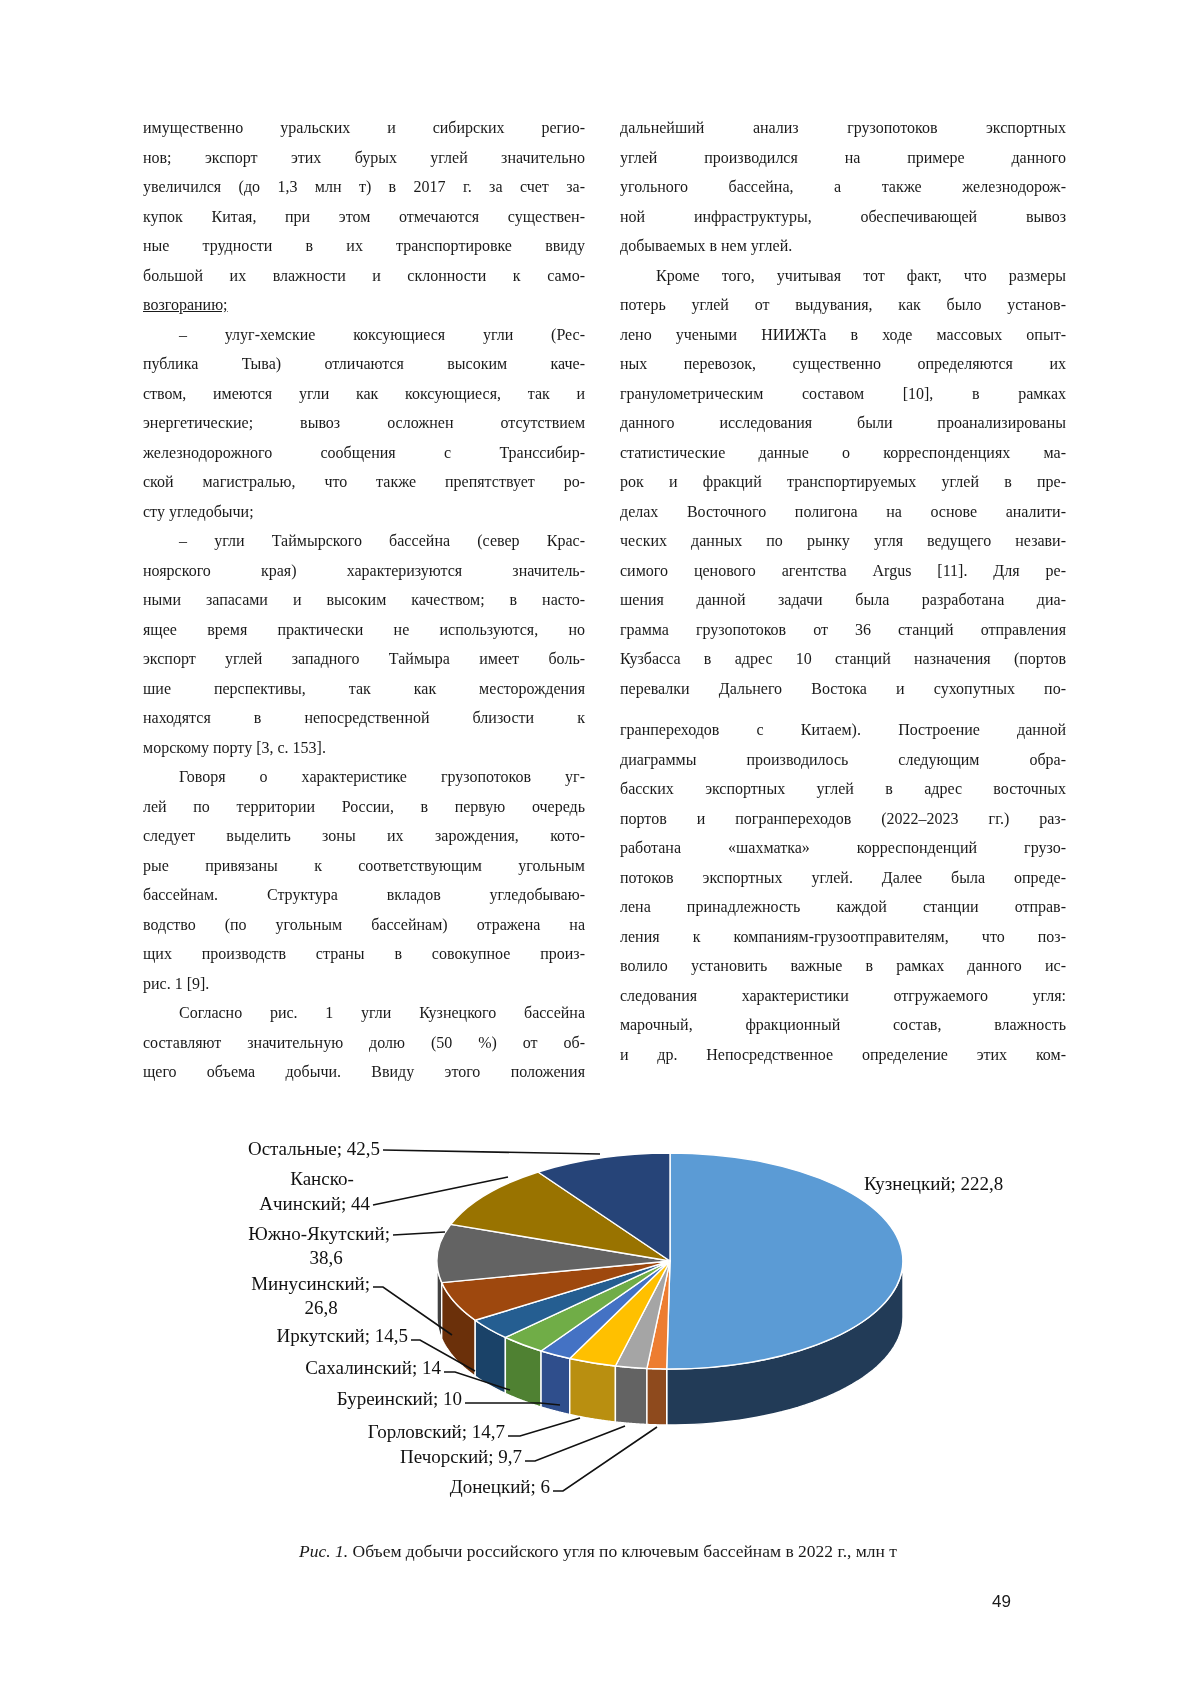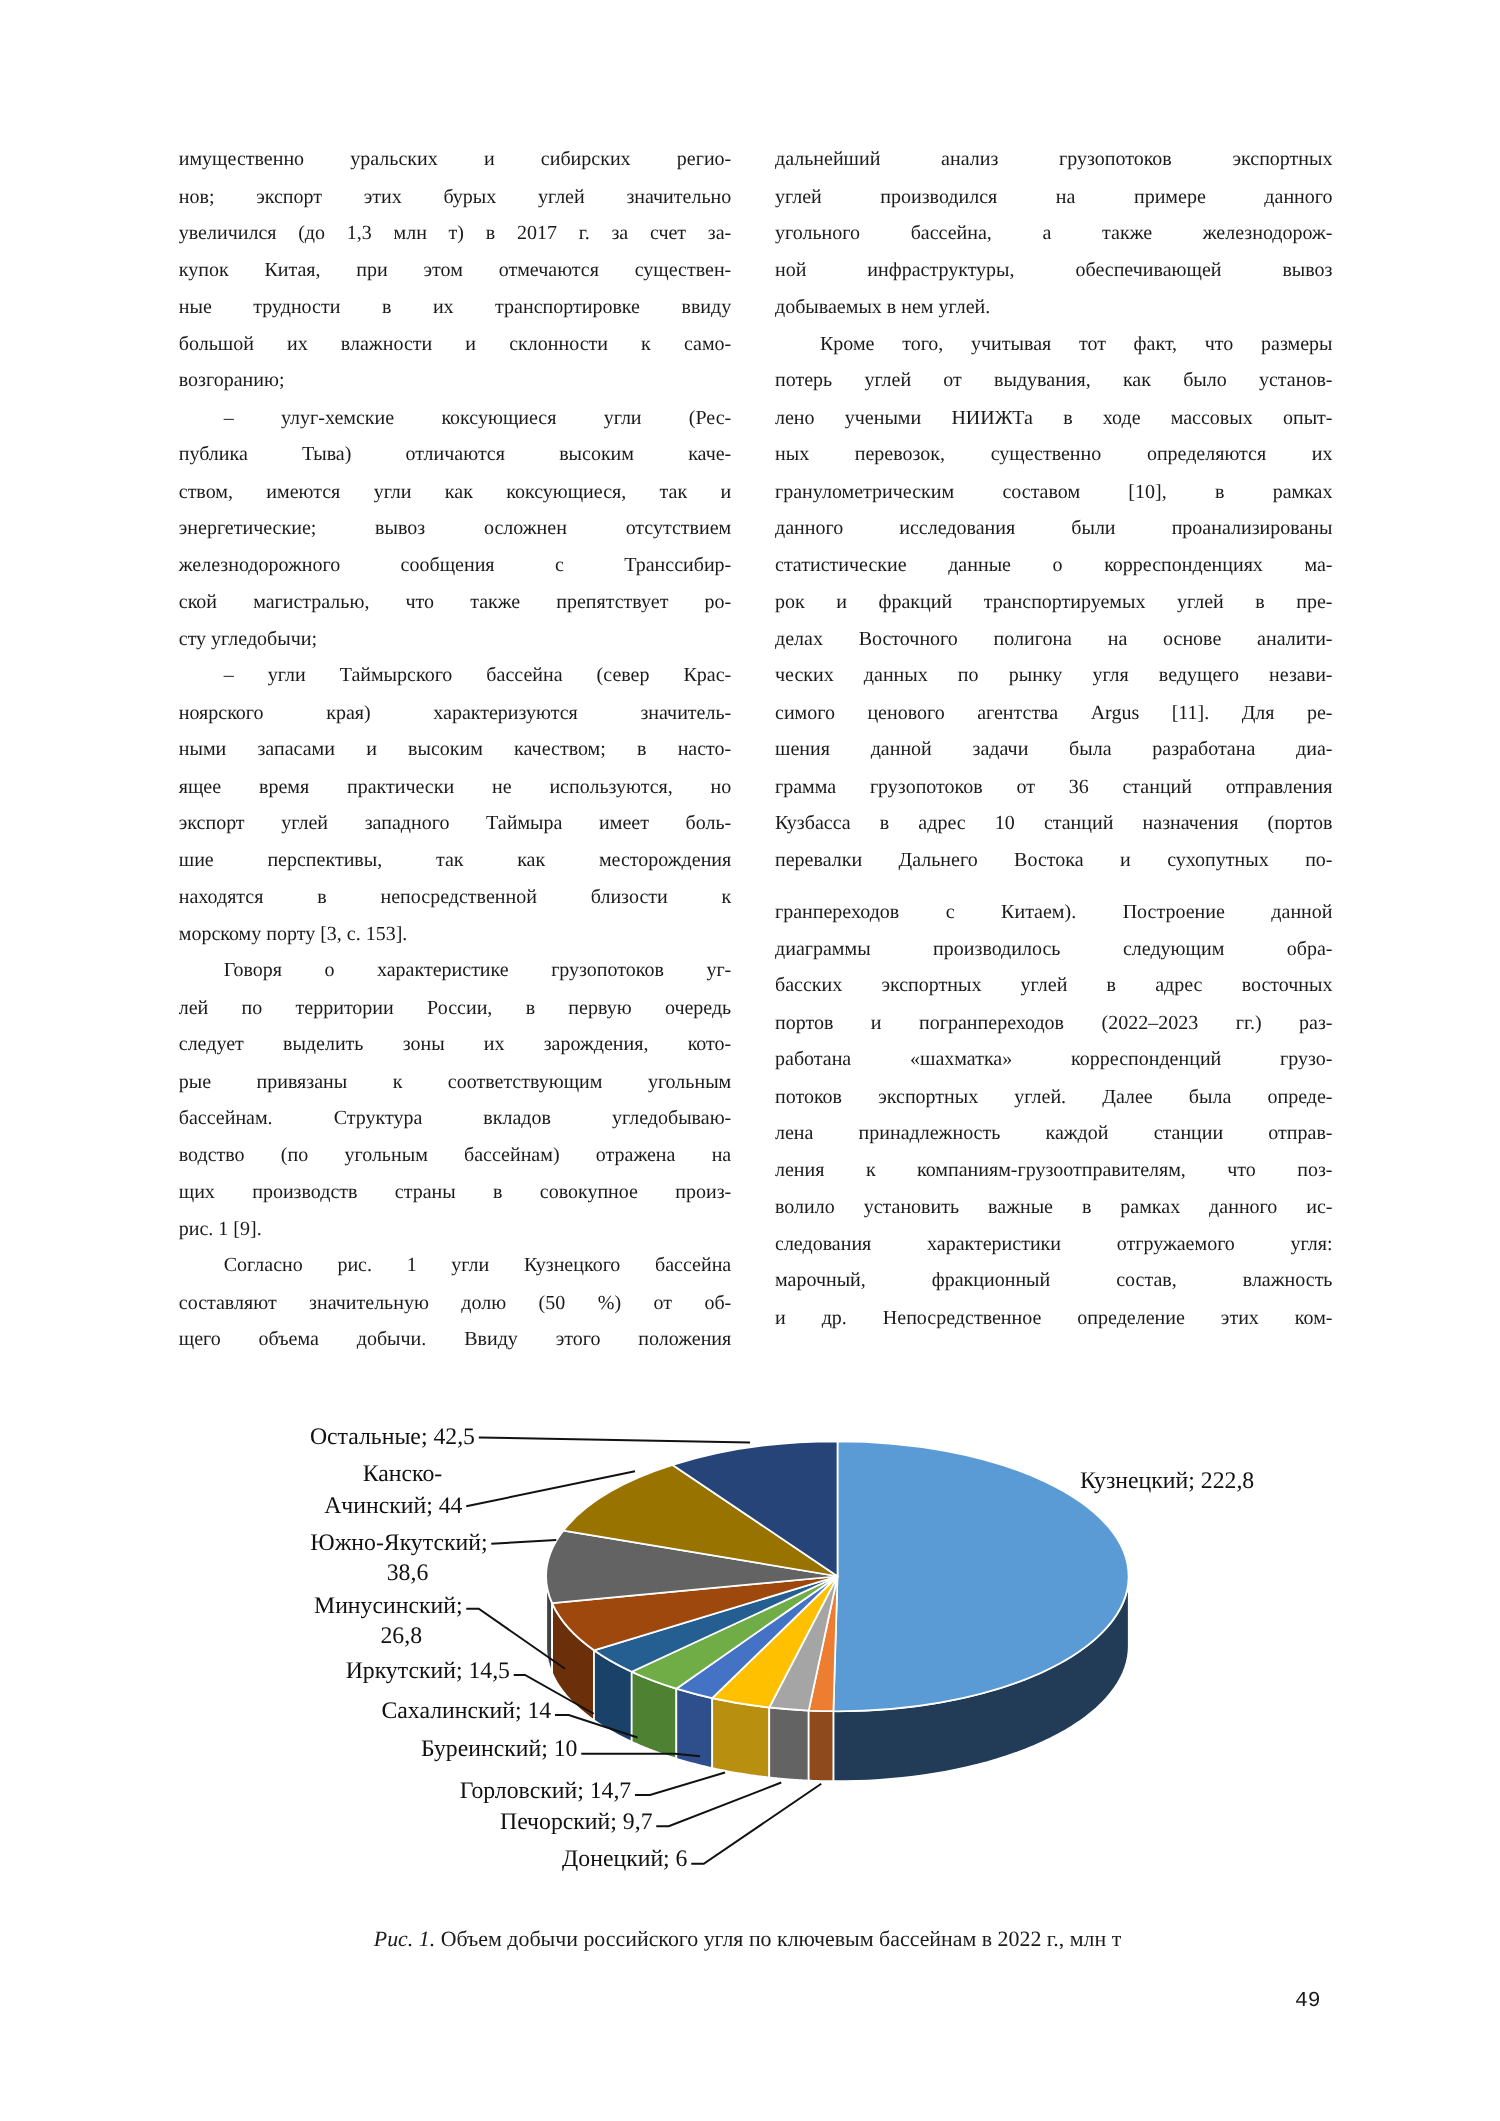--- a/index.html
+++ b/index.html
@@ -6,34 +6,34 @@
   body{width:1200px;height:1697px;position:relative;overflow:hidden;font-family:"Liberation Serif","DejaVu Serif",serif;color:#1a1a1a;}
   .col{position:absolute;top:113px;font-size:16px;line-height:29.5px;}
   .col.left{left:143px;width:442px;}
   .col.right{left:620px;width:446px;}
   .ln{display:block;text-align:justify;text-align-last:justify;white-space:nowrap;height:29.5px;overflow:visible;}
   .ln.last{text-align-last:left;}
   .ln.indent{padding-left:36px;}
   #chart{position:absolute;left:0;top:0;width:1200px;height:1697px;}
   .caption{position:absolute;top:1541px;left:0;width:1196px;text-align:center;font-size:17.5px;}
   .caption i{font-style:italic;}
-  .pagenum{position:absolute;top:1592px;left:1036px;font-family:Liberation Mono, monospace;font-size:17px;}
+  .pagenum{position:absolute;top:1592px;left:992px;font-family:Liberation Sans, sans-serif;font-size:17px;}
   svg text{font-family:"Liberation Serif","DejaVu Serif",serif;font-size:19px;fill:#111;}
 </style>
 </head>
 <body>
 
 <div class="col left" id="leftcol">
     <div class="ln" style="white-space: normal;">имущественно уральских и сибирских регио-</div>
     <div class="ln" style="white-space: normal;">нов; экспорт этих бурых углей значительно</div>
     <div class="ln" style="white-space: normal;">увеличился (до 1,3 млн т) в 2017 г. за счет за-</div>
     <div class="ln" style="white-space: normal;">купок Китая, при этом отмечаются существен-</div>
     <div class="ln" style="white-space: normal;">ные трудности в их транспортировке ввиду</div>
     <div class="ln" style="white-space: normal;">большой их влажности и склонности к само-</div>
-    <div class="ln last" style="white-space: normal;">возгоранию;</div>
+    <div class="ln last" style="white-space: normal; text-decoration: underline;">возгоранию;</div>
     <div class="ln indent" style="white-space: normal;">– улуг-хемские коксующиеся угли (Рес-</div>
     <div class="ln" style="white-space: normal;">публика Тыва) отличаются высоким каче-</div>
     <div class="ln" style="white-space: normal;">ством, имеются угли как коксующиеся, так и</div>
     <div class="ln" style="white-space: normal;">энергетические; вывоз осложнен отсутствием</div>
     <div class="ln" style="white-space: normal;">железнодорожного сообщения с Транссибир-</div>
     <div class="ln" style="white-space: normal;">ской магистралью, что также препятствует ро-</div>
     <div class="ln last" style="white-space: normal;">сту угледобычи;</div>
     <div class="ln indent" style="white-space: normal;">– угли Таймырского бассейна (север Крас-</div>
     <div class="ln" style="white-space: normal;">ноярского края) характеризуются значитель-</div>
     <div class="ln" style="white-space: normal;">ными запасами и высоким качеством; в насто-</div>

